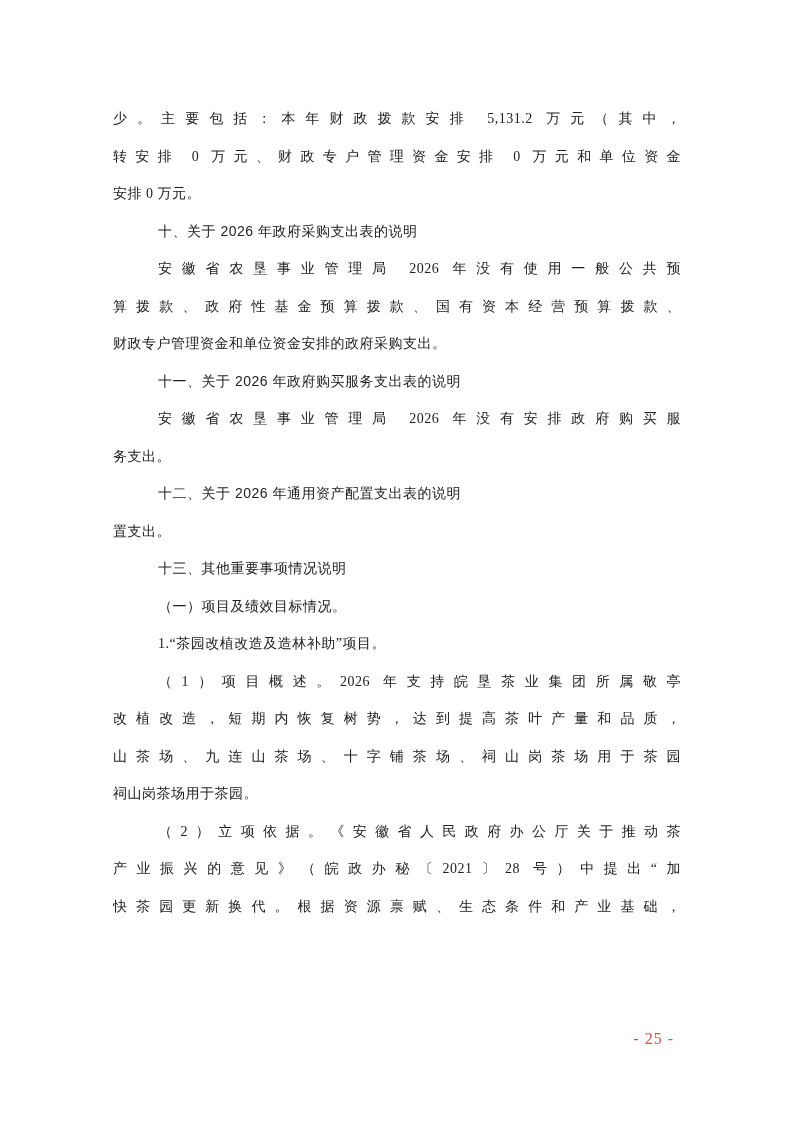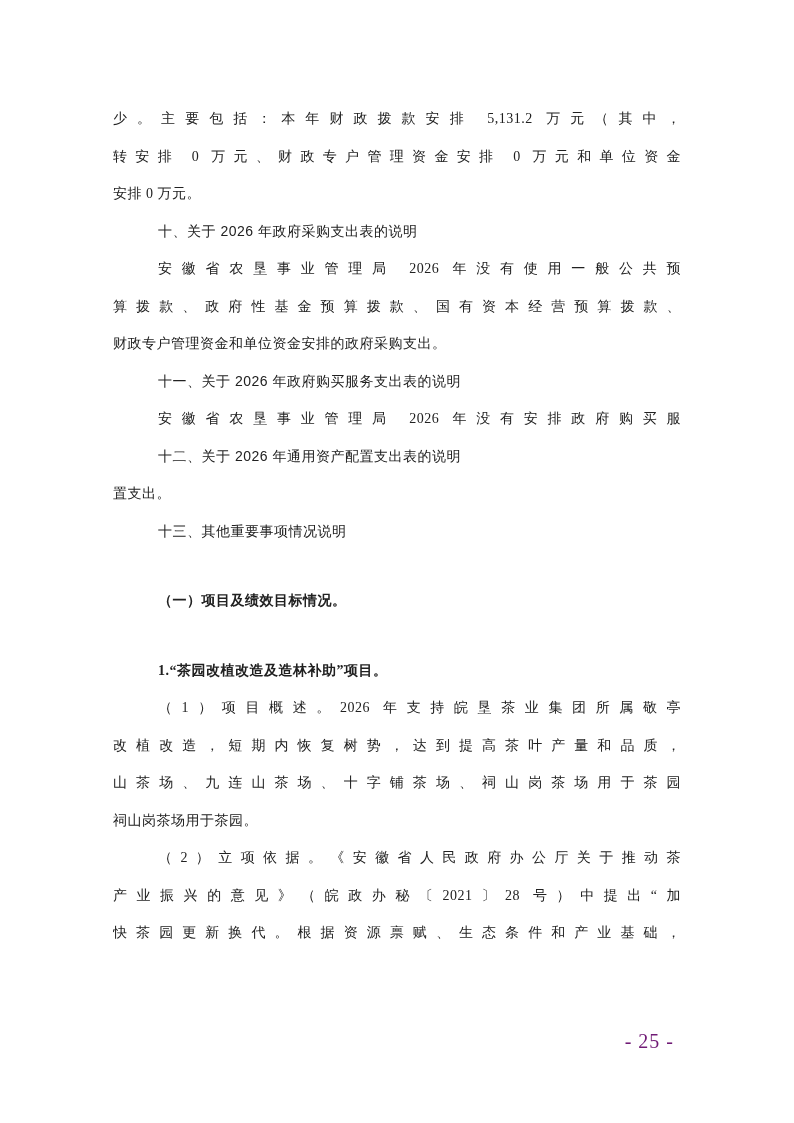--- a/index.html
+++ b/index.html
@@ -40,30 +40,29 @@
   .ind {
     text-indent: 45px;
   }
   
   .h1 {
     font-family: "Liberation Sans", "DejaVu Sans", sans-serif;
     font-weight: normal;
   }
   
   .h2 {
-    font-weight: bold;
-    margin-top: 32px;
+    font-weight: normal;
   }
   .footer {
     position: absolute;
     top: 1030px;
     right: 120px;
-    font-size: 20px;
+    font-size: 16px;
     letter-spacing: 1px;
-    color: #701a75;
+    color: #ef4444;
     font-family: "Liberation Serif", "DejaVu Serif", serif;
   }
 </style>
 </head>
 <body>
 
 <div class="page">
   <div class="content">
 
     <div class="line j">少。主要包括：本年财政拨款安排 5,131.2 万元（其中，</div>
@@ -72,20 +71,21 @@
 
     <div class="line h1 ind">十、关于 2026 年政府采购支出表的说明</div>
 
     <div class="line j ind">安徽省农垦事业管理局 2026 年没有使用一般公共预</div>
     <div class="line j">算拨款、政府性基金预算拨款、国有资本经营预算拨款、</div>
     <div class="line">财政专户管理资金和单位资金安排的政府采购支出。</div>
 
     <div class="line h1 ind">十一、关于 2026 年政府购买服务支出表的说明</div>
 
     <div class="line j ind">安徽省农垦事业管理局 2026 年没有安排政府购买服</div>
+    <div class="line">务支出。</div>
 
     <div class="line h1 ind">十二、关于 2026 年通用资产配置支出表的说明</div>
 
     <div class="line">置支出。</div>
 
     <div class="line h1 ind">十三、其他重要事项情况说明</div>
 
     <div class="line h2 ind">（一）项目及绩效目标情况。</div>
 
     <div class="line h2 ind">1.“茶园改植改造及造林补助”项目。</div>

